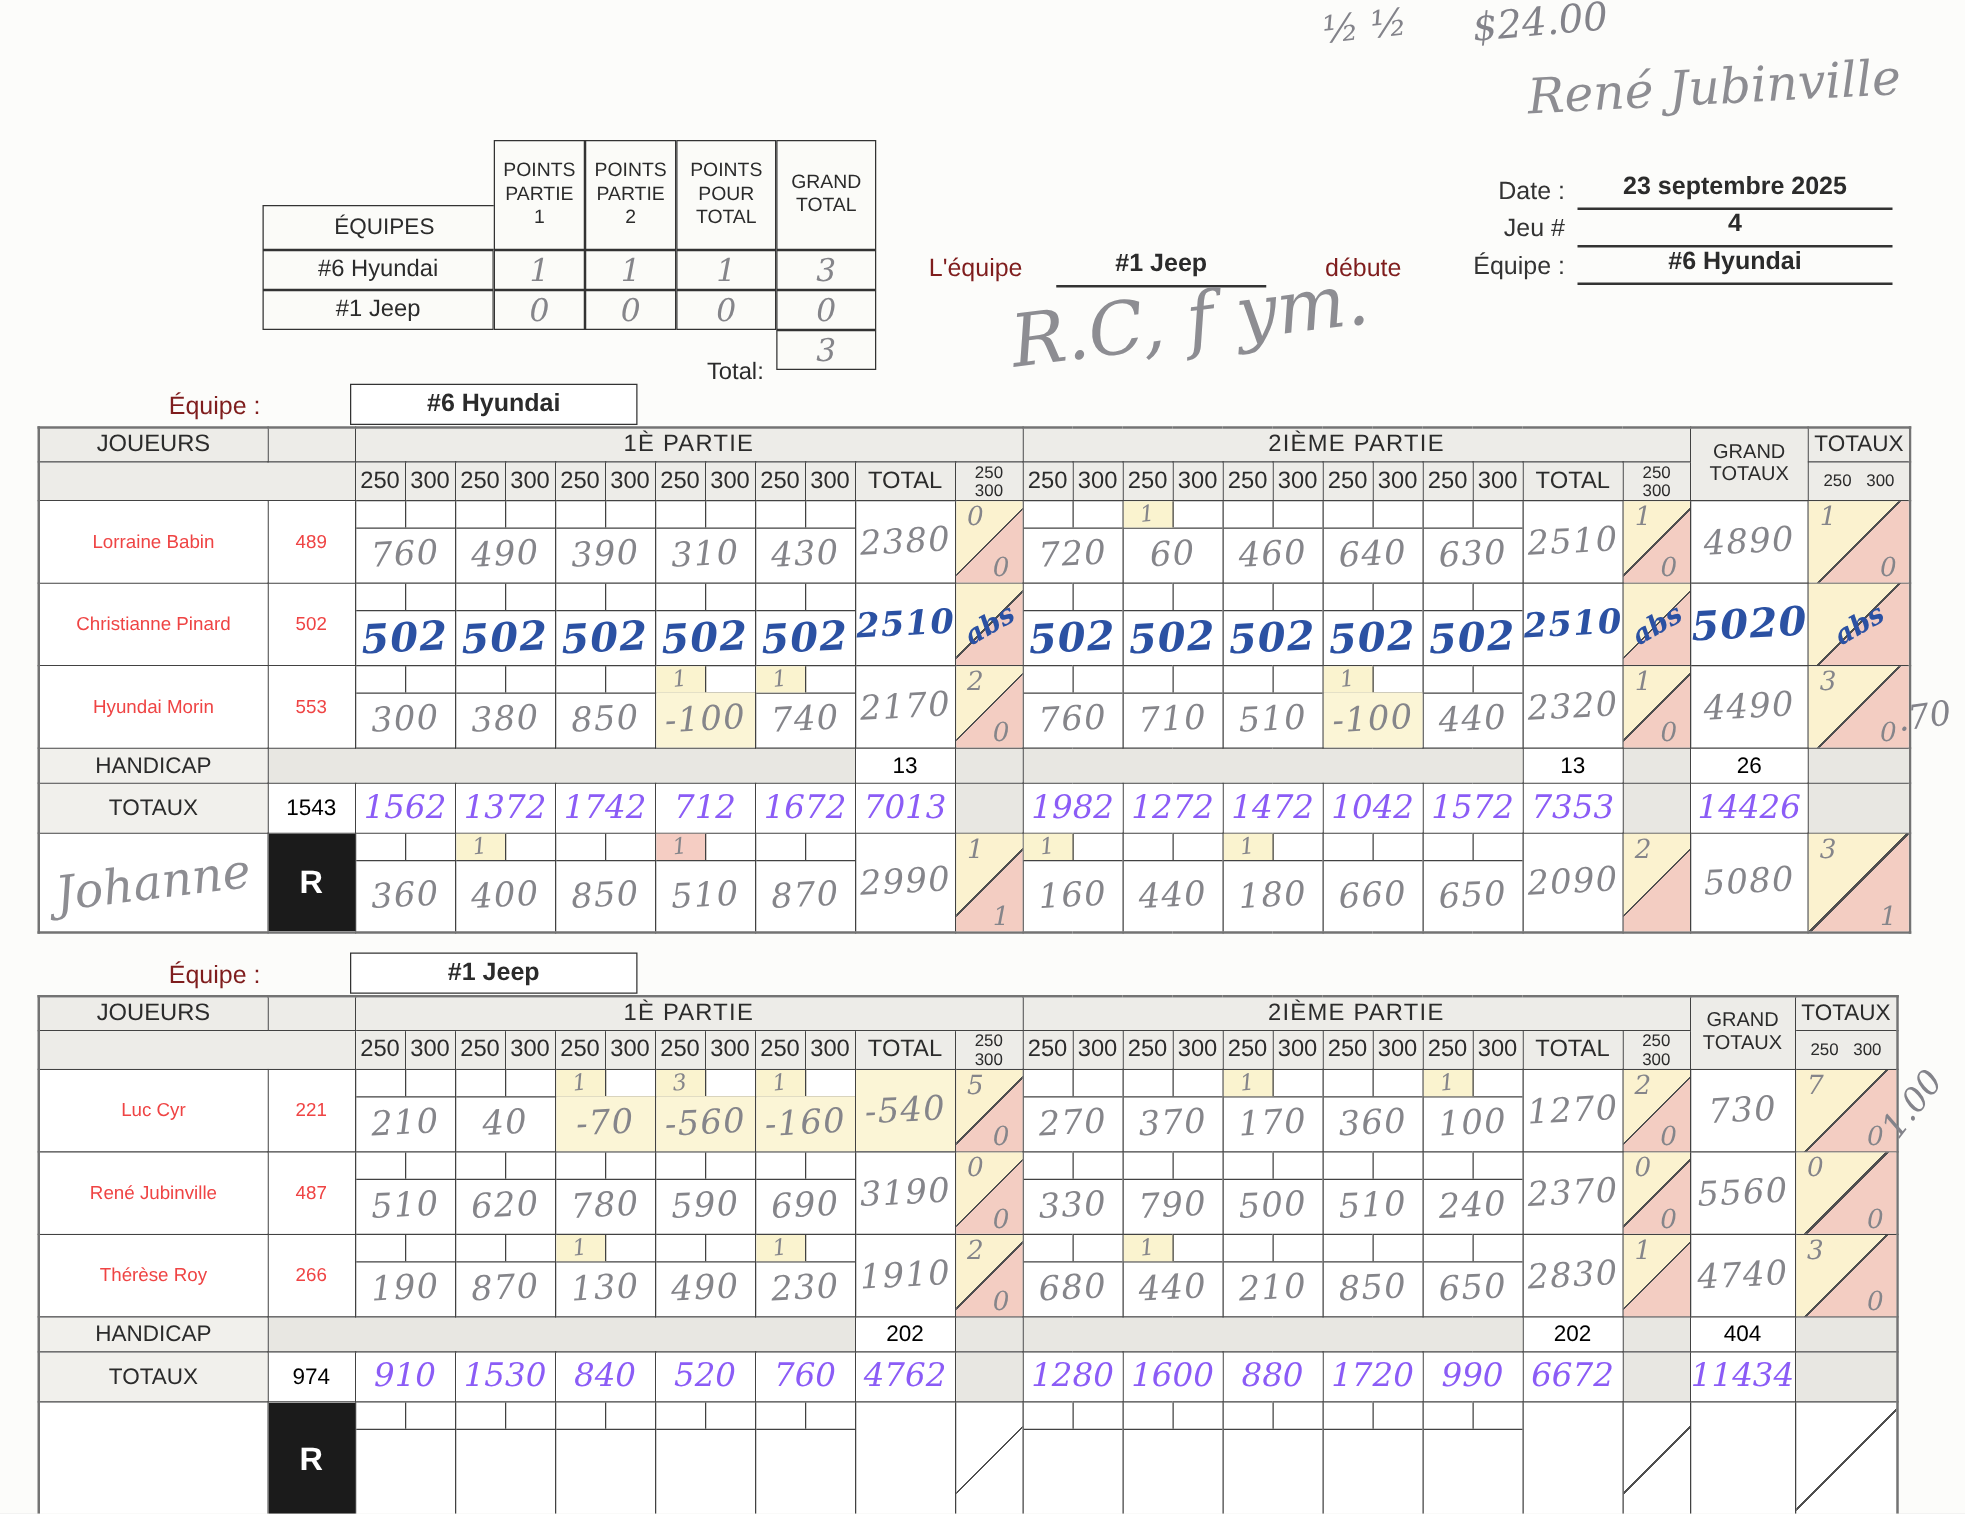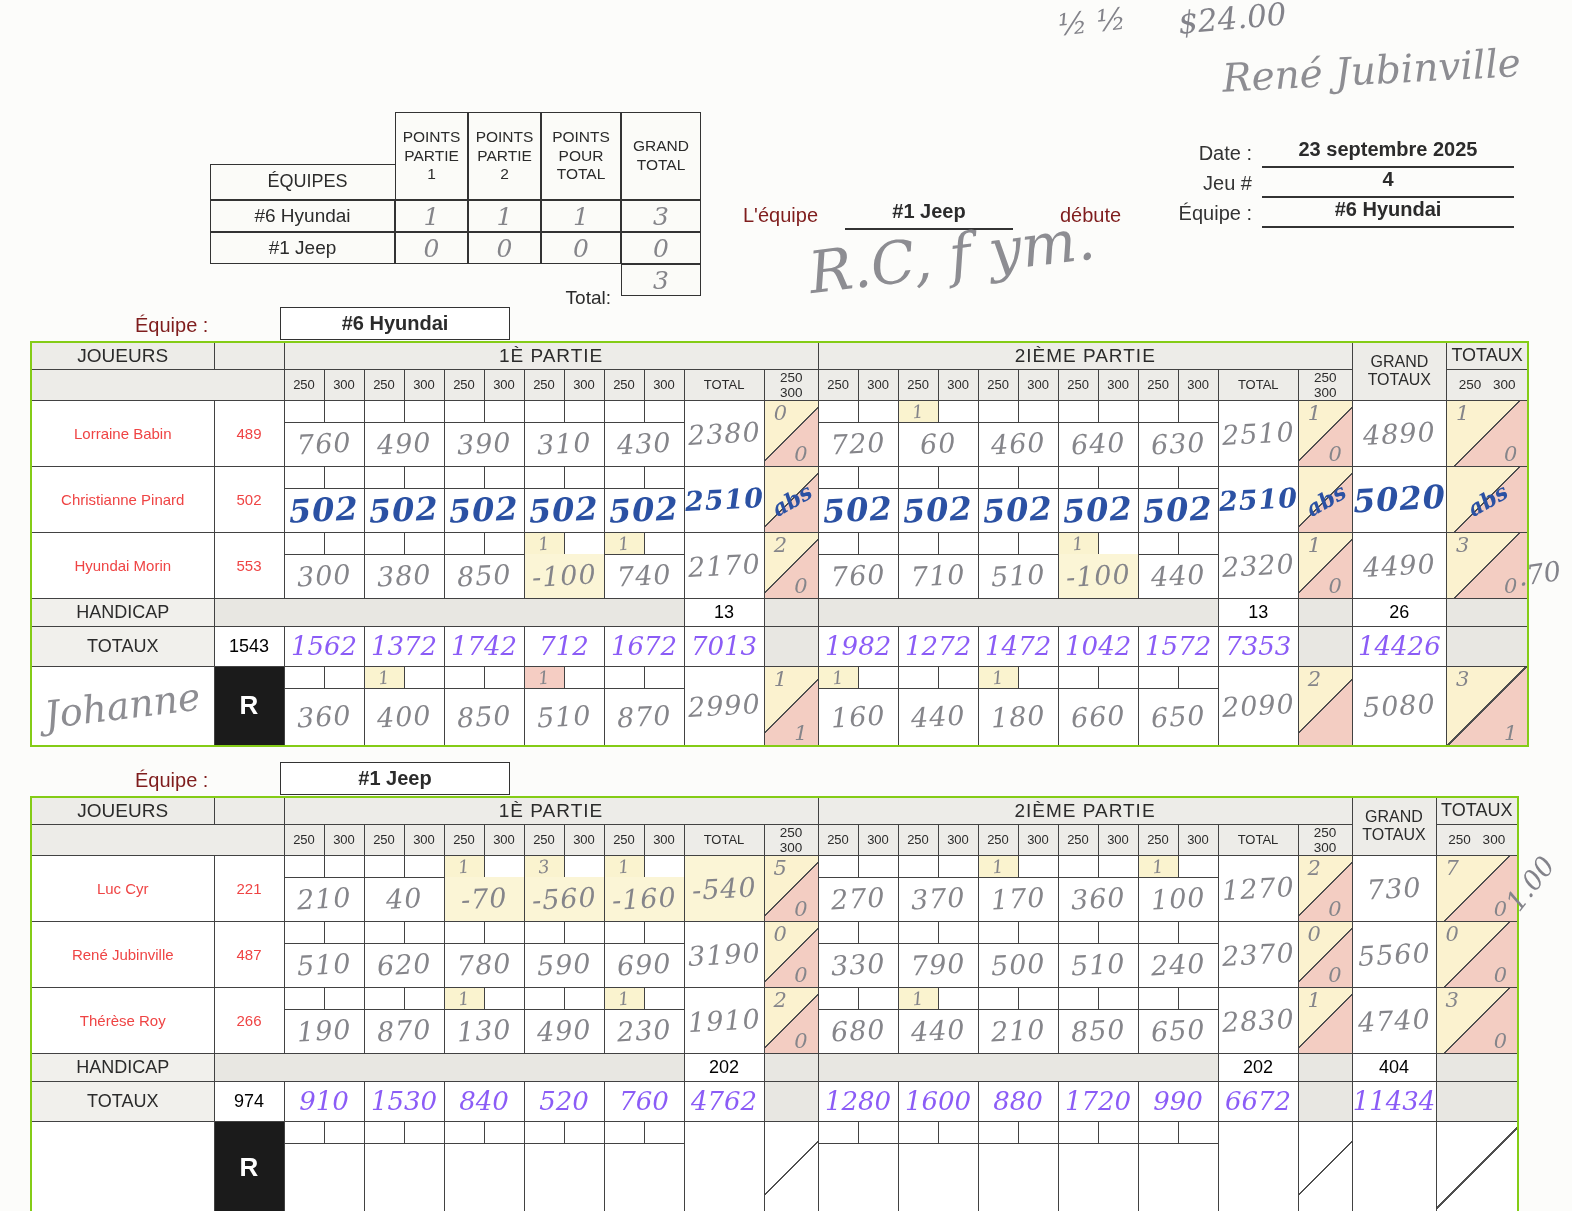--- a/index.html
+++ b/index.html
@@ -17,27 +17,27 @@
   
   .sumcell{position:absolute;box-sizing:border-box;border:1.6px solid #333;display:flex;align-items:center;justify-content:center;text-align:center;background:#fbfbf8;}
   .sumhead{font-size:15.5px;line-height:1.2;padding:2px;}
   .sumteam{font-size:19px;}
   .sumval{font-size:25px;}
   .sum-nolabel{border:none;background:transparent;justify-content:flex-end;font-size:19px;padding-right:10px;margin-top:18px;}
   
   .inflabel{font-size:20px;color:#333;text-align:right;}
   .infval{font-size:20px;font-weight:bold;text-align:center;border-bottom:2px solid #333;height:28px;}
   
-  table.score{border-collapse:collapse;table-layout:fixed;border:2px solid #84cc16;background:#fff;}
+  table.score{border-collapse:collapse;table-layout:fixed;border:2px solid #737373;background:#fff;}
   table.score td{border:1px solid #424242;padding:0;text-align:center;vertical-align:middle;position:relative;box-sizing:border-box;}
   tr.h1{height:27px}tr.h2{height:22px}tr.prow{height:66px}tr.hrow{height:28px}tr.trow{height:40px}tr.rrow{height:80px}tr.rrow.tall{height:94px}
   .hcell{background:#edece8;font-size:18px;}
   .banner{font-size:19px;letter-spacing:1px;}
   .joueurs{font-size:19px;}
-  .sub{font-size:13px;}
+  .sub{font-size:19px;}
   .pair{font-size:13.5px;word-spacing:8px;}
   .grandh{font-size:16px;line-height:1.15;padding:1px;}
   .gray{background:#e8e7e2;}
   .lbl{background:#f1f0ec;font-size:18px;}
   .name,.avg{font-size:15px;color:#ef4444;background:#fff;}
   .hval{font-size:18px;color:#000000;background:#fff;}
   .tval{font-family:"DejaVu Serif",serif;font-style:italic;color:#8b5cf6;font-size:26px;background:#fff;}
   .rcell{background:#1b1b1b;color:#fff;font-size:26px;font-weight:bold;}
   .sig span{font-size:38px;display:inline-block;transform:rotate(-7deg);}
   

